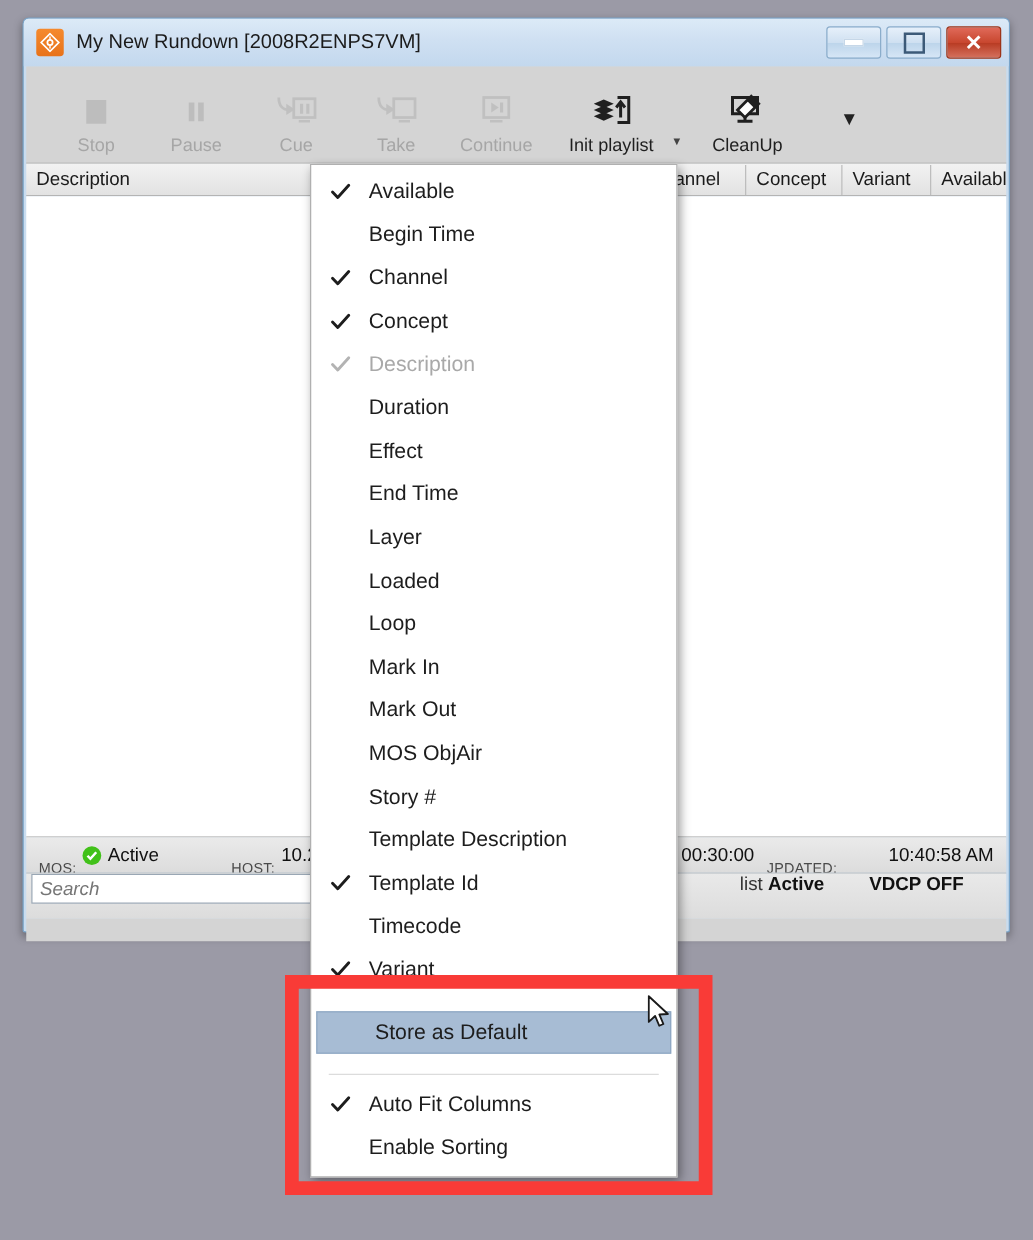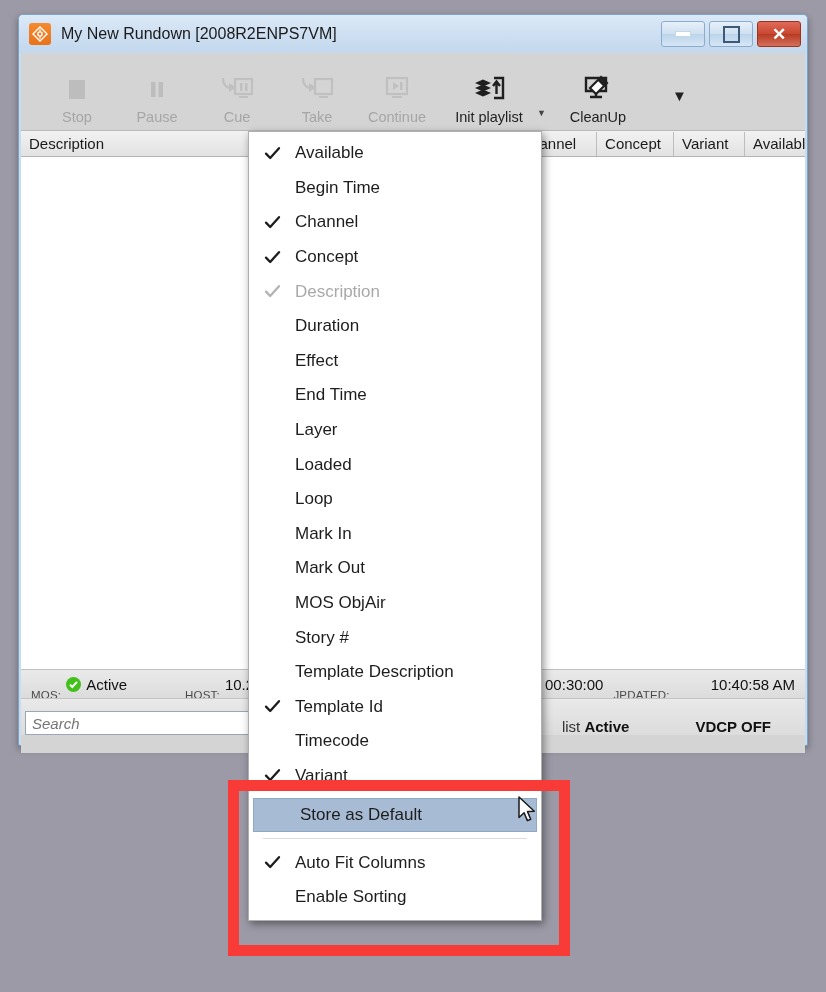--- a/index.html
+++ b/index.html
@@ -150,39 +150,39 @@
     align-items:center;justify-content:center;
     margin-left:5px;
   }
   .check-badge svg{display:block;}
 
   
   #search-row {
     margin: 0 2px;
     height: 36px;
     background: linear-gradient(to bottom,#e9e9e9,#dcdcdc);
-    display:flex; align-items:flex-end;
+    display:flex; align-items:flex-start;
     box-sizing:border-box;
     overflow:hidden;
   }
   #search-input {
     margin-left: 4px;
     width: 228px; height: 24px;
     border: 1px solid #9aa7b4;
     background: #fff;
     font-size: 15px;
     font-style: italic;
     color: #8c8c8c;
     padding: 0 6px;
     box-sizing: border-box;
     font-family: "Liberation Sans", sans-serif;
     line-height: 22px;
   }
   .search-right {
-    margin-left:auto; display:flex; align-items:center; gap:66px;
+    margin-left:auto; display:flex; align-items:center; gap:36px;
     padding-right: 34px; font-size:15px; color:#111;
   }
   .search-right .b { font-weight: bold; }
   .sr-prefix { color:#333; font-weight:normal; }
 
   
   #bottom-filler {
     margin: 0 2px;
     height: 18px;
     background: #d4d4d4;
@@ -213,21 +213,21 @@
   .menu-item .tick {
     width: 46px; flex: none;
     display:flex; align-items:center; justify-content:center;
   }
   .menu-item .tick svg { display:block; }
   .menu-item .mlabel { white-space: nowrap; }
   .menu-item.dim .mlabel { color: #a9a9a9; }
   .menu-item.highlight {
     background: #a7bcd4;
     border: 1px solid #8fa8c4;
-    margin: 5px 4px;
+    margin: 16px 4px;
     height: 34px;
   }
   .menu-sep {
     height: 1px;
     background: #dcdcdc;
     margin: 6px 14px;
   }
 
   
   #red-box {

